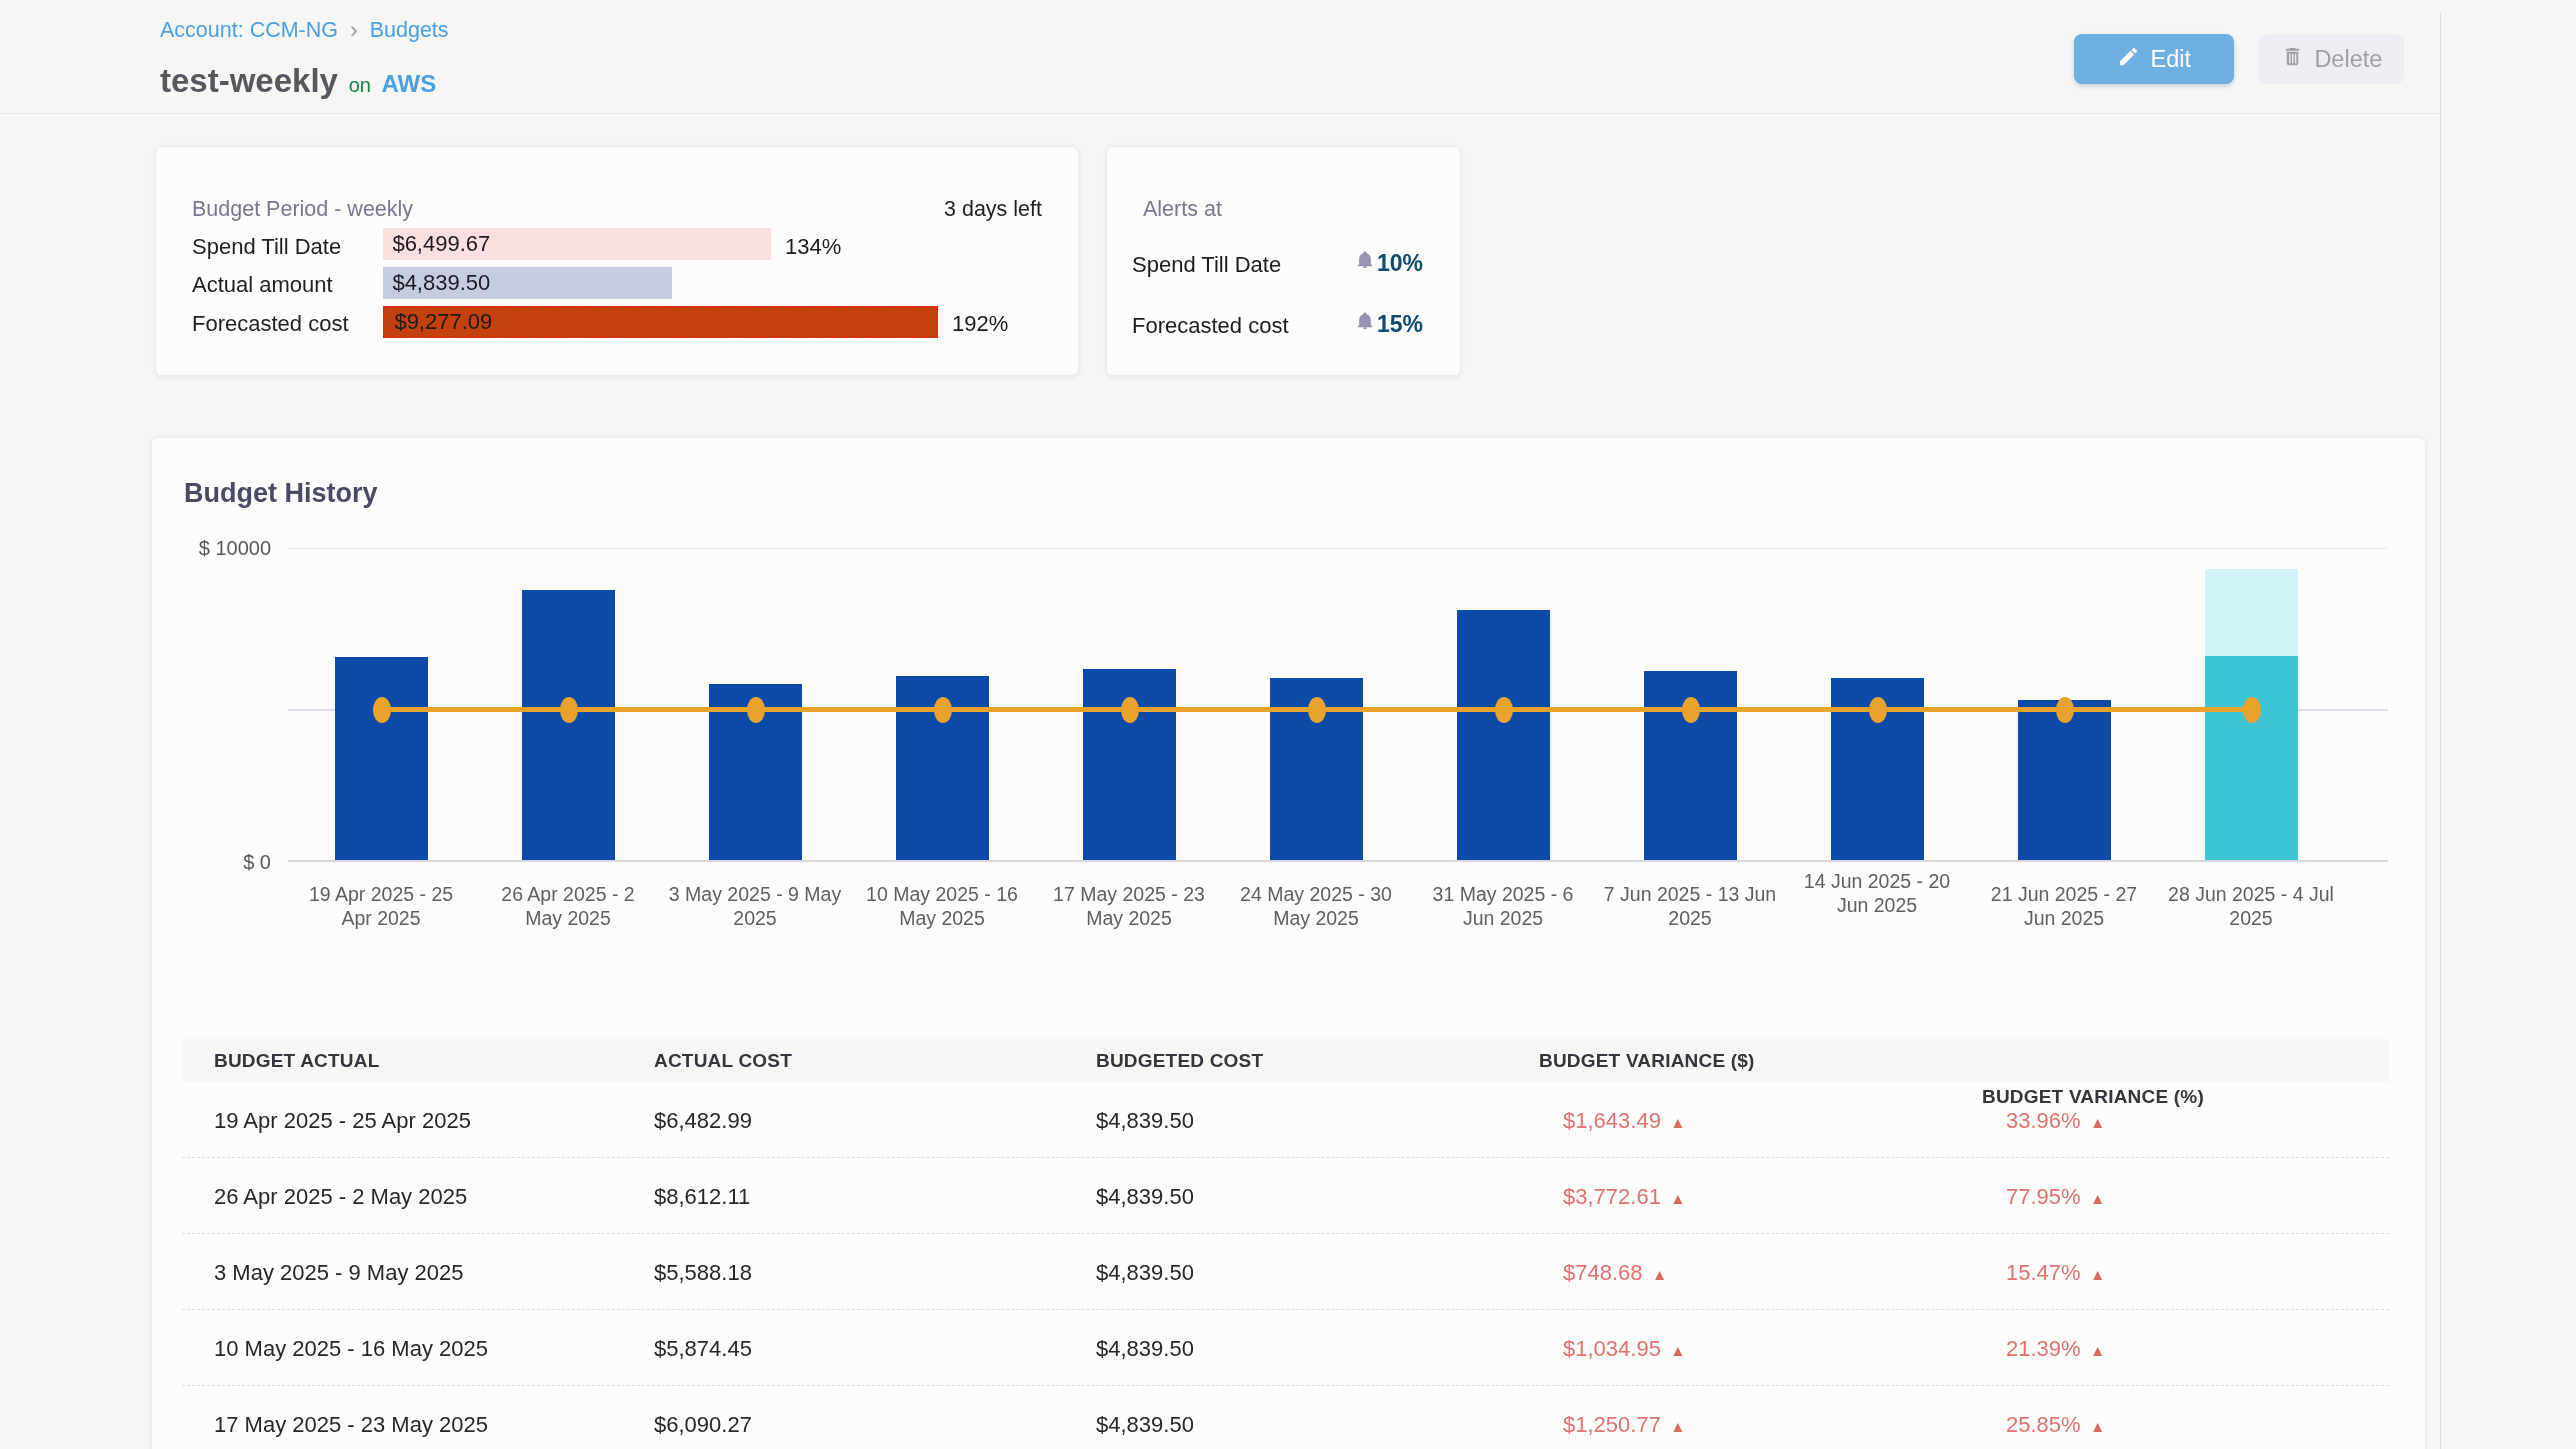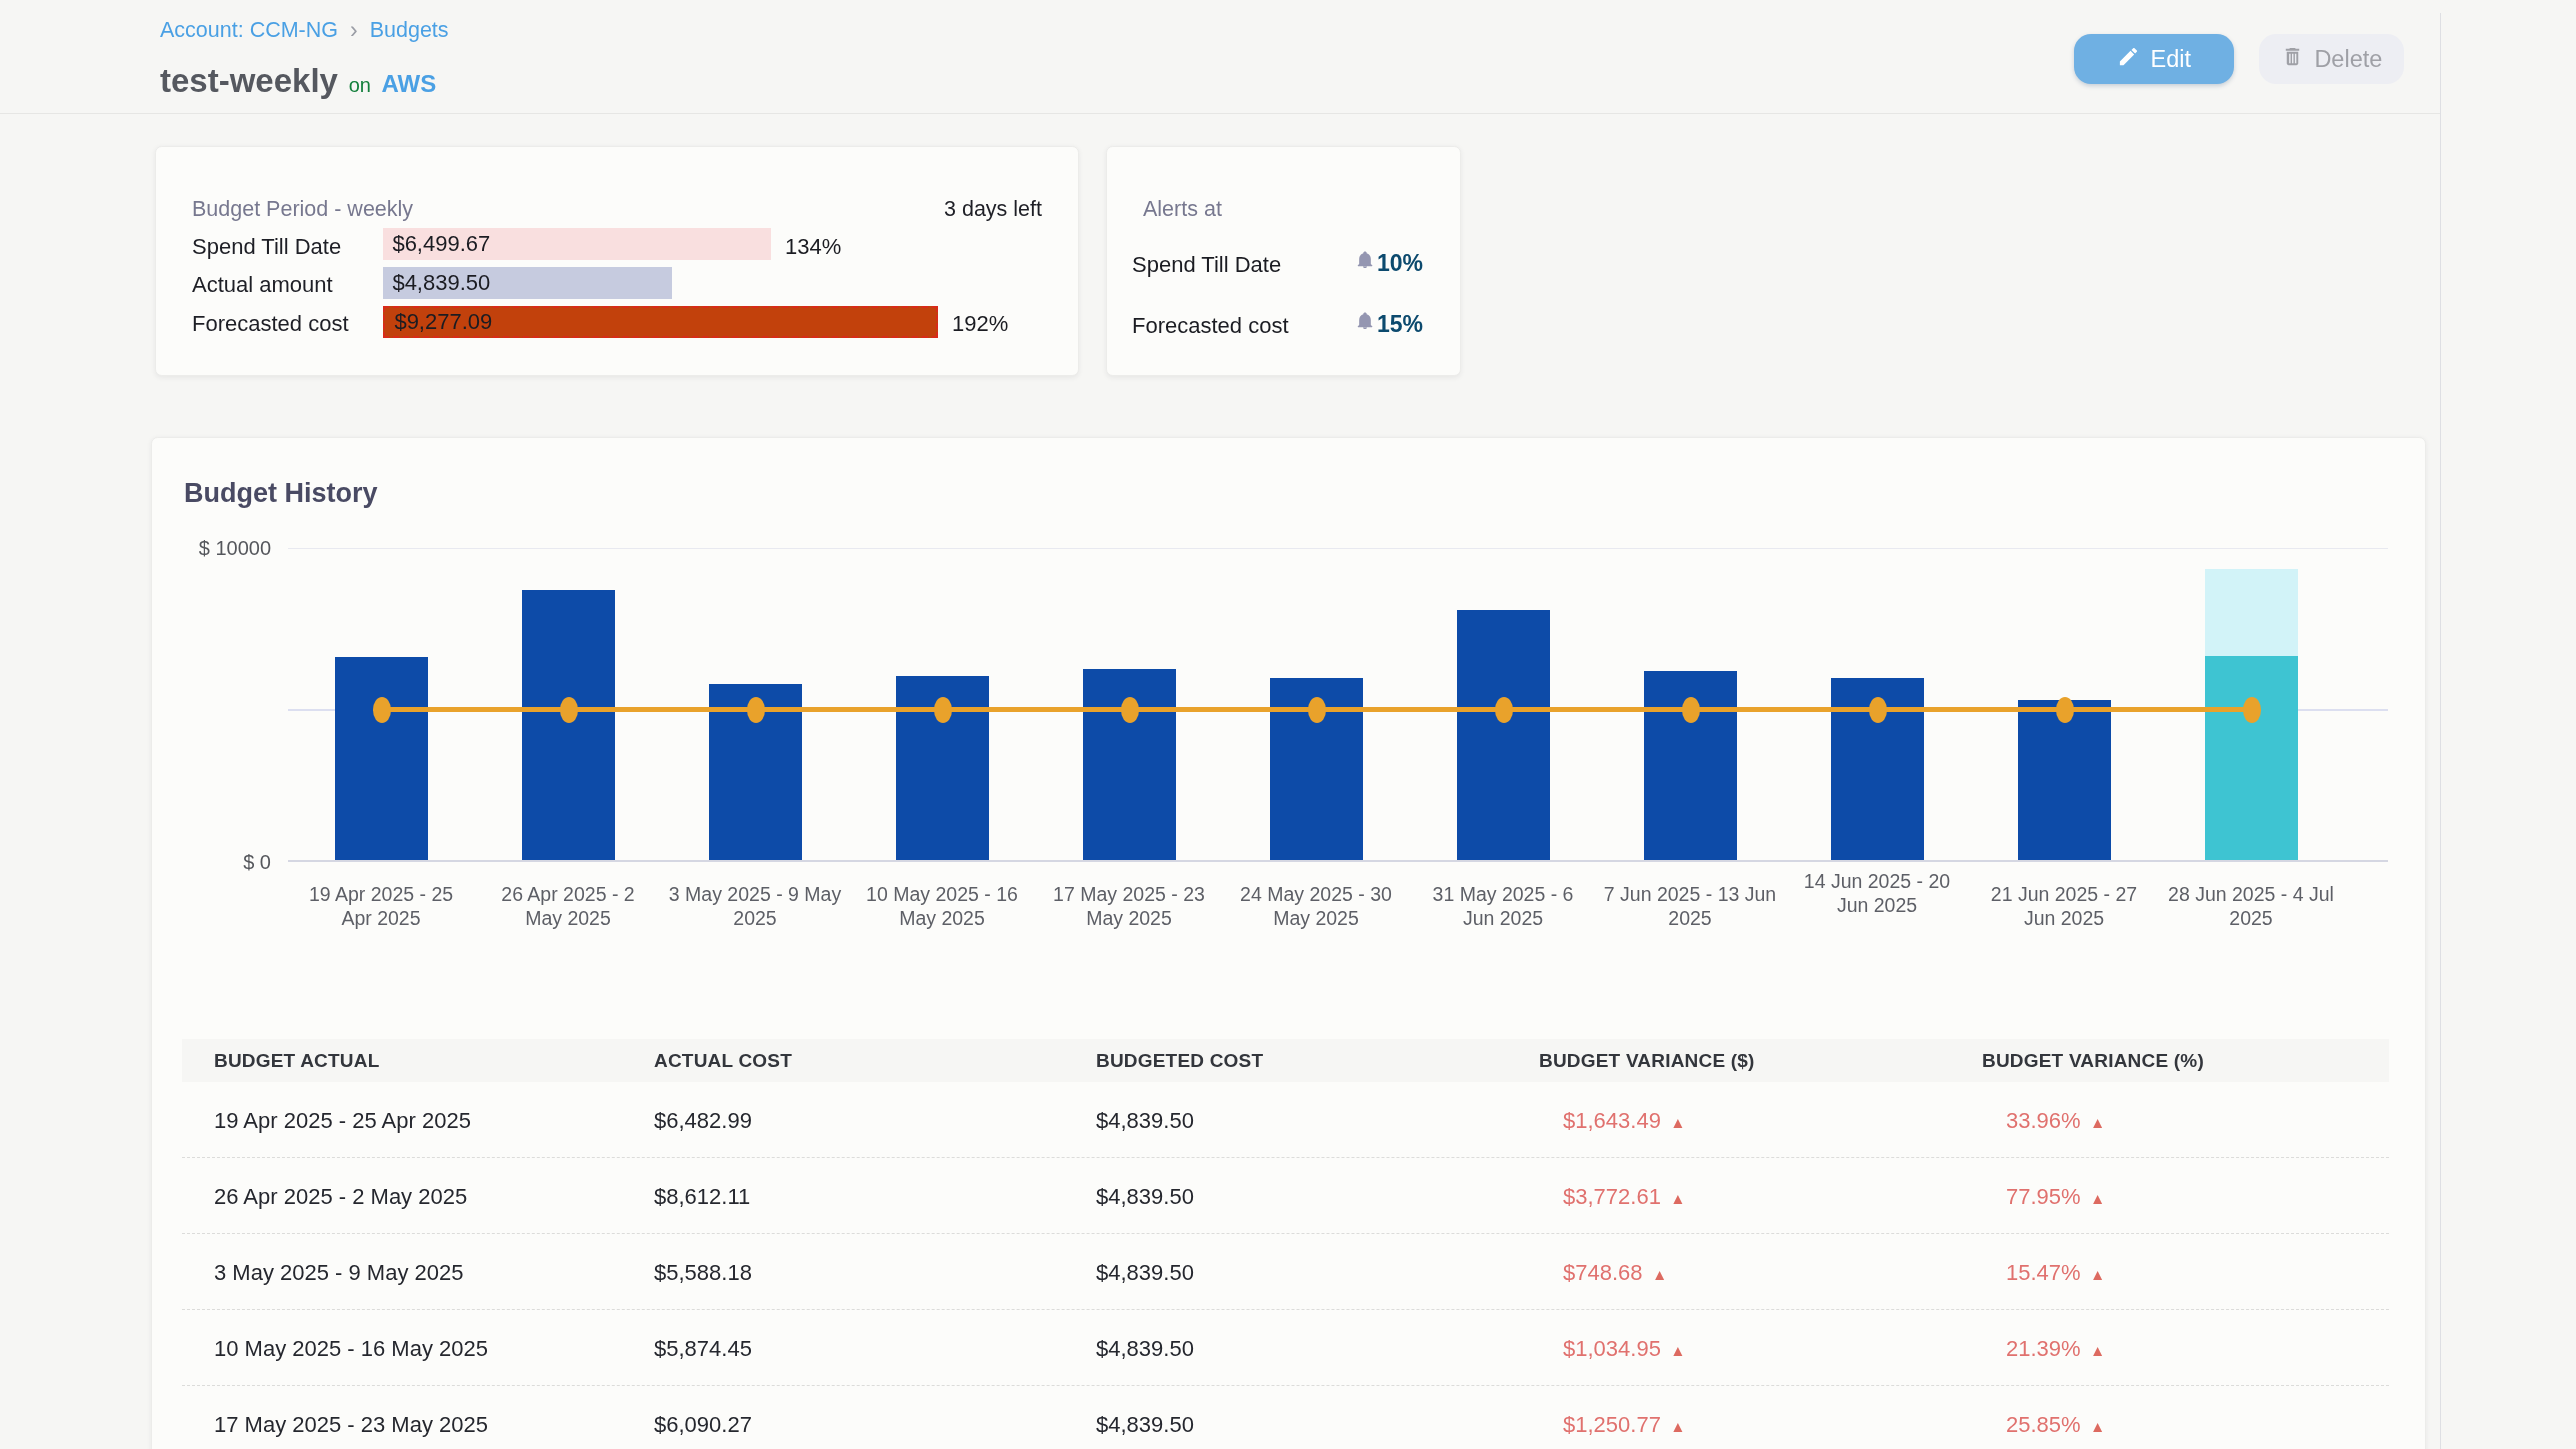--- a/index.html
+++ b/index.html
@@ -9,21 +9,21 @@
     background:#f6f6f4; font-family:"Liberation Sans", sans-serif; color:#1f2128;
   }
   
   .breadcrumb { position:absolute; left:160px; top:17.4px; font-size:21.5px; display:flex; align-items:center; gap:12px; }
   .crumb-link { color:#4aa0e4; cursor:pointer; }
   .crumb-sep { color:#9a9da5; font-size:23px; }
   .title-row { position:absolute; left:160px; top:62px; display:flex; align-items:baseline; gap:10.7px; }
   .page-title { font-size:33px; font-weight:bold; color:#55585f; }
   .on-label { font-size:20px; color:#15803d; }
   .provider { font-size:24px; font-weight:bold; color:#4aa0e4; }
-  .btn { position:absolute; top:34px; height:50px; border-radius:17px; display:flex; align-items:center; justify-content:center; gap:10.7px; font-size:23.5px; cursor:pointer; border:none; }
+  .btn { position:absolute; top:34px; height:50px; border-radius:8px; display:flex; align-items:center; justify-content:center; gap:10.7px; font-size:23.5px; cursor:pointer; border:none; }
   .btn-edit { left:2074px; width:160px; background:#6fb0e3; color:#ffffff; box-shadow:0 2px 4px rgba(60,90,130,.25); }
   .btn-delete { left:2259px; width:145px; background:#edeef3; color:#9fa0a6; }
   .btn svg { width:23px; height:23px; }
   .header-divider { position:absolute; left:0; top:113px; width:2440px; height:1.3px; background:#e6e6e4; }
   .content-right-border { position:absolute; left:2440px; top:13.4px; width:1.3px; height:1436px; background:#dedfe3; }
 
   
   .card { position:absolute; background:#fcfcfa; border:0.7px solid #ececea; border-radius:6.7px; box-shadow:0 1.3px 5.4px rgba(40,41,61,.07); }
   .card-budget-period { left:155px; top:146px; width:924px; height:230px; }
   .card-alerts { left:1106px; top:146px; width:355px; height:230px; }
@@ -181,21 +181,21 @@
       <div class="budget-point" style="left: 1955px; top: 149px;"></div>
     </div>
 
 
   <div class="table" id="table">
     <div class="thead" id="thead">
         <div class="th" style="left: 32px;">BUDGET ACTUAL</div>
         <div class="th" style="left: 472px;">ACTUAL COST</div>
         <div class="th" style="left: 914px;">BUDGETED COST</div>
         <div class="th" style="left: 1357px;">BUDGET VARIANCE ($)</div>
-        <div class="th" style="left: 1800px;">BUDGET VARIANCE (%)</div>
+        <div class="th" style="left: 1800px; margin-top: 36px;">BUDGET VARIANCE (%)</div>
       </div>
     <div id="tbody">
         <div class="trow">
           <div class="td" style="left: 32px;">19 Apr 2025 - 25 Apr 2025</div>
           <div class="td" style="left: 472px;">$6,482.99</div>
           <div class="td" style="left: 914px;">$4,839.50</div>
           <div class="td variance" style="left: 1357px;">$1,643.49<span class="tri">▲</span></div>
           <div class="td variance" style="left: 1800px;">33.96%<span class="tri">▲</span></div>
         </div>
         <div class="trow">

